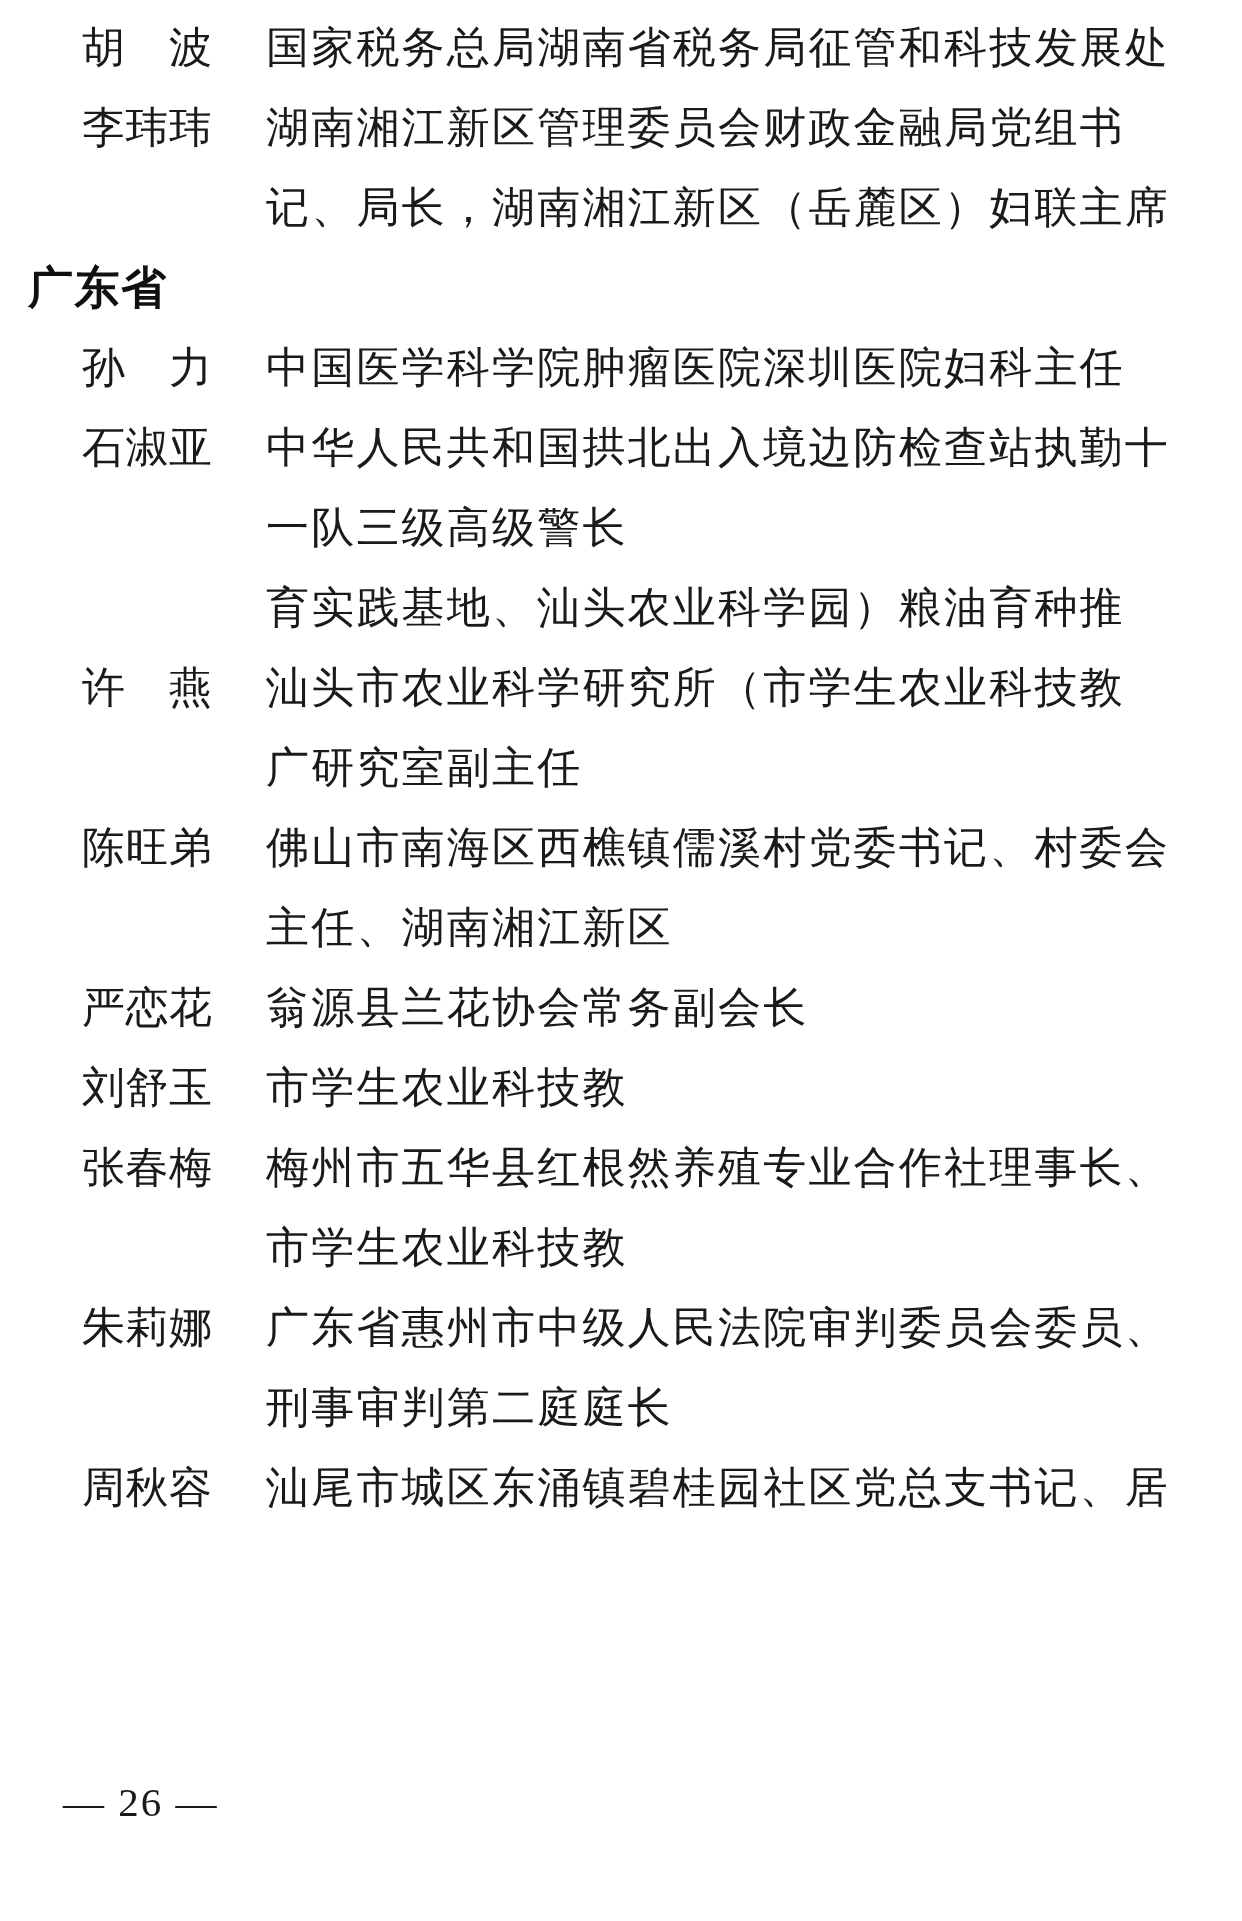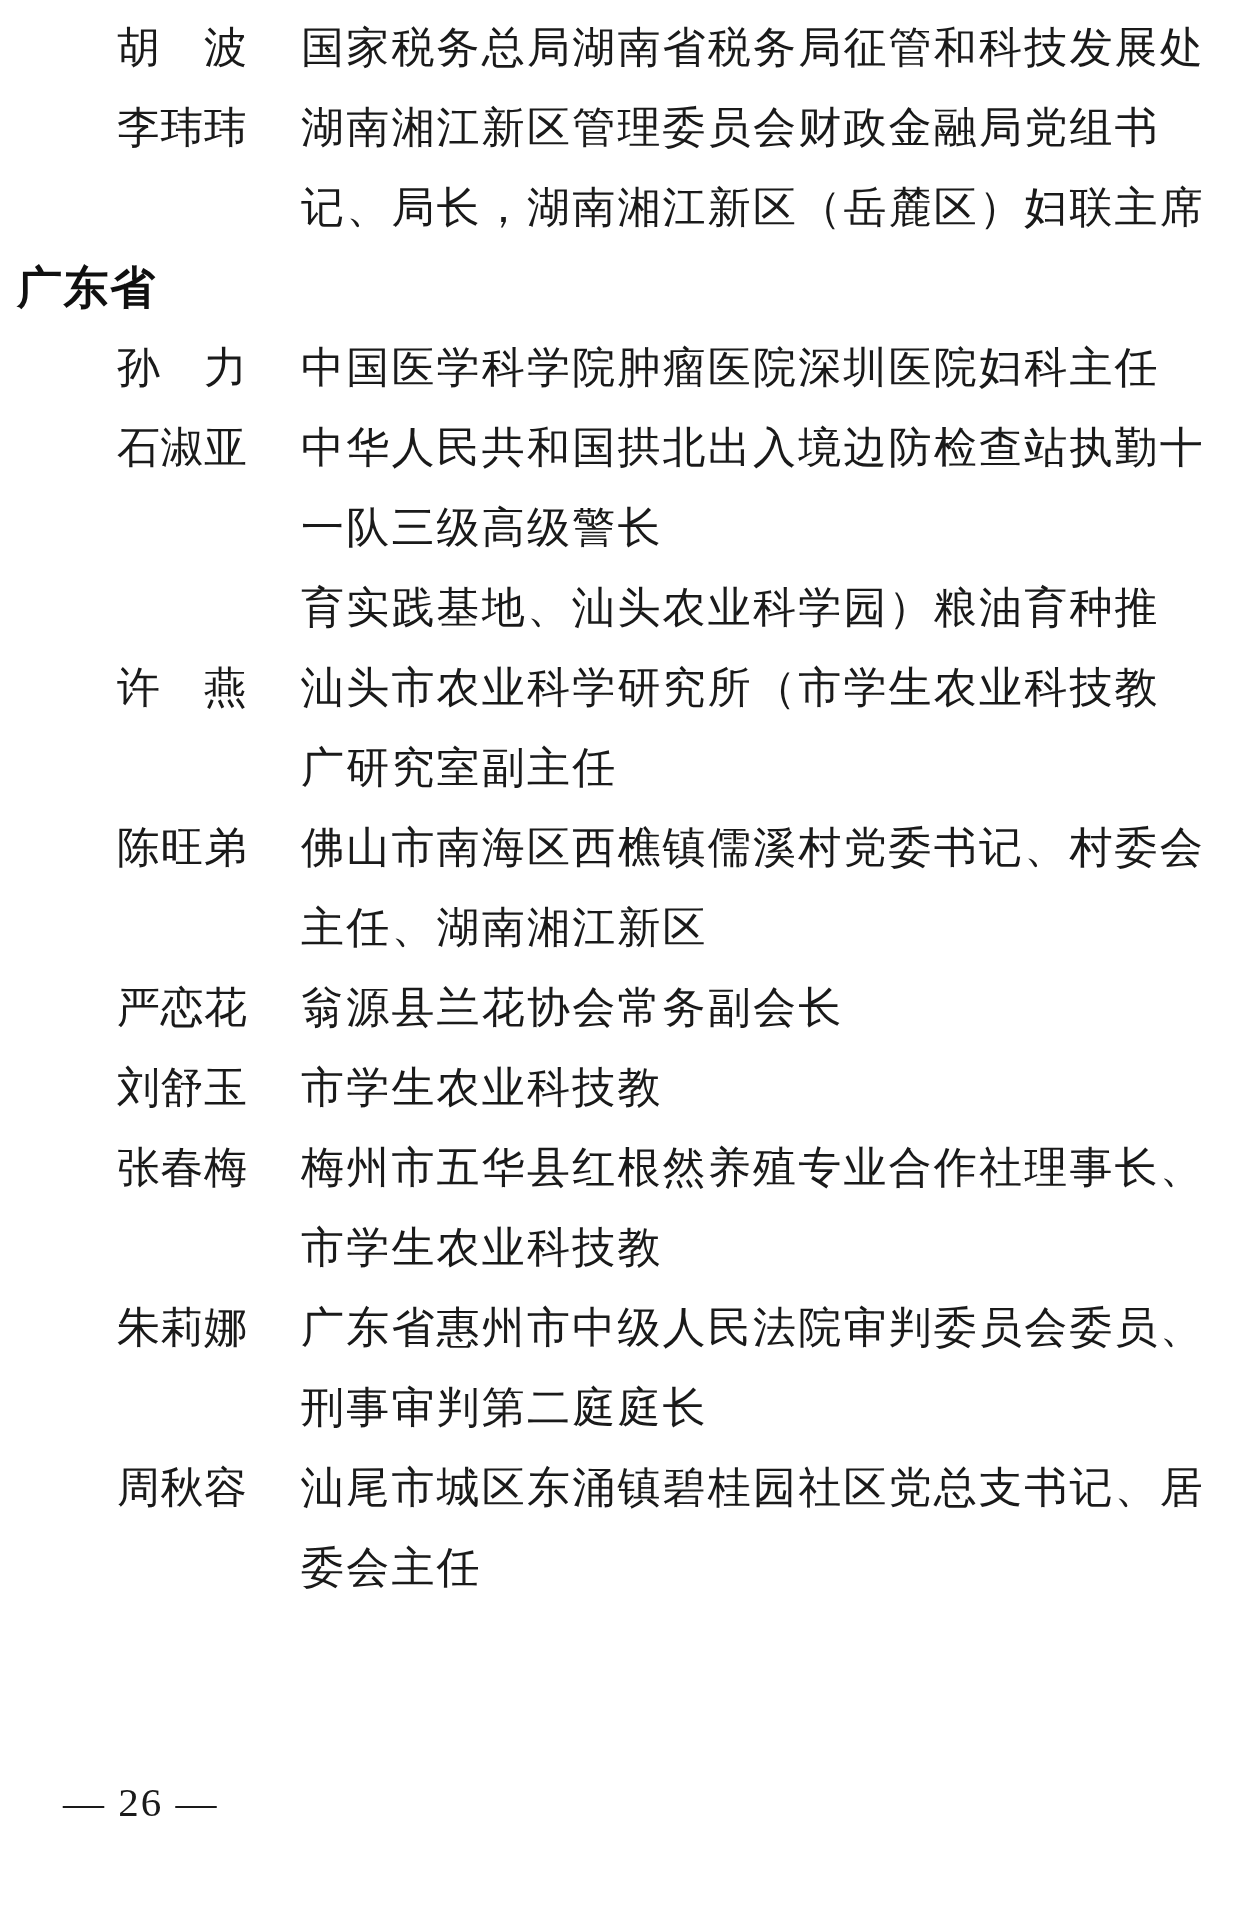--- a/index.html
+++ b/index.html
@@ -20,42 +20,42 @@
   .content {
     position: absolute;
     top: 8px;
     left: 0;
     width: 1242px;
   }
   .entry-row {
     display: flex;
     height: 80px;
     line-height: 80px;
-    padding-left: 117px;
+    padding-left: 82px;
     box-sizing: border-box;
     white-space: pre;
   }
   .name-cell {
     flex: 0 0 184px;
     width: 184px;
     font-size: 43px;
     letter-spacing: 0.5px;
     white-space: pre;
     overflow: visible;
   }
   .desc-cell {
     flex: 1 1 auto;
     font-size: 43px;
     letter-spacing: 2.2px;
     white-space: pre;
   }
   .heading-row {
     height: 80px;
     line-height: 80px;
-    padding-left: 17px;
+    padding-left: 28px;
     box-sizing: border-box;
   }
   .section-heading {
     font-family: "Liberation Sans", "DejaVu Sans", sans-serif;
     font-weight: 700;
     font-size: 45px;
     letter-spacing: 1.5px;
     color: #101010;
   }
   .page-footer {
@@ -164,19 +164,15 @@
   <div class="entry-row">
     <span class="name-cell"></span>
     <span class="desc-cell">刑事审判第二庭庭长</span>
   </div>
 
   <div class="entry-row">
     <span class="name-cell">周秋容</span>
     <span class="desc-cell">汕尾市城区东涌镇碧桂园社区党总支书记、居</span>
   </div>
 
-  <div class="entry-row">
-    <span class="name-cell"></span>
-    <span class="desc-cell">委会主任</span>
-  </div>
 </div>
   <div class="page-footer">— 26 —</div>
 </div>
 
 </body></html>

